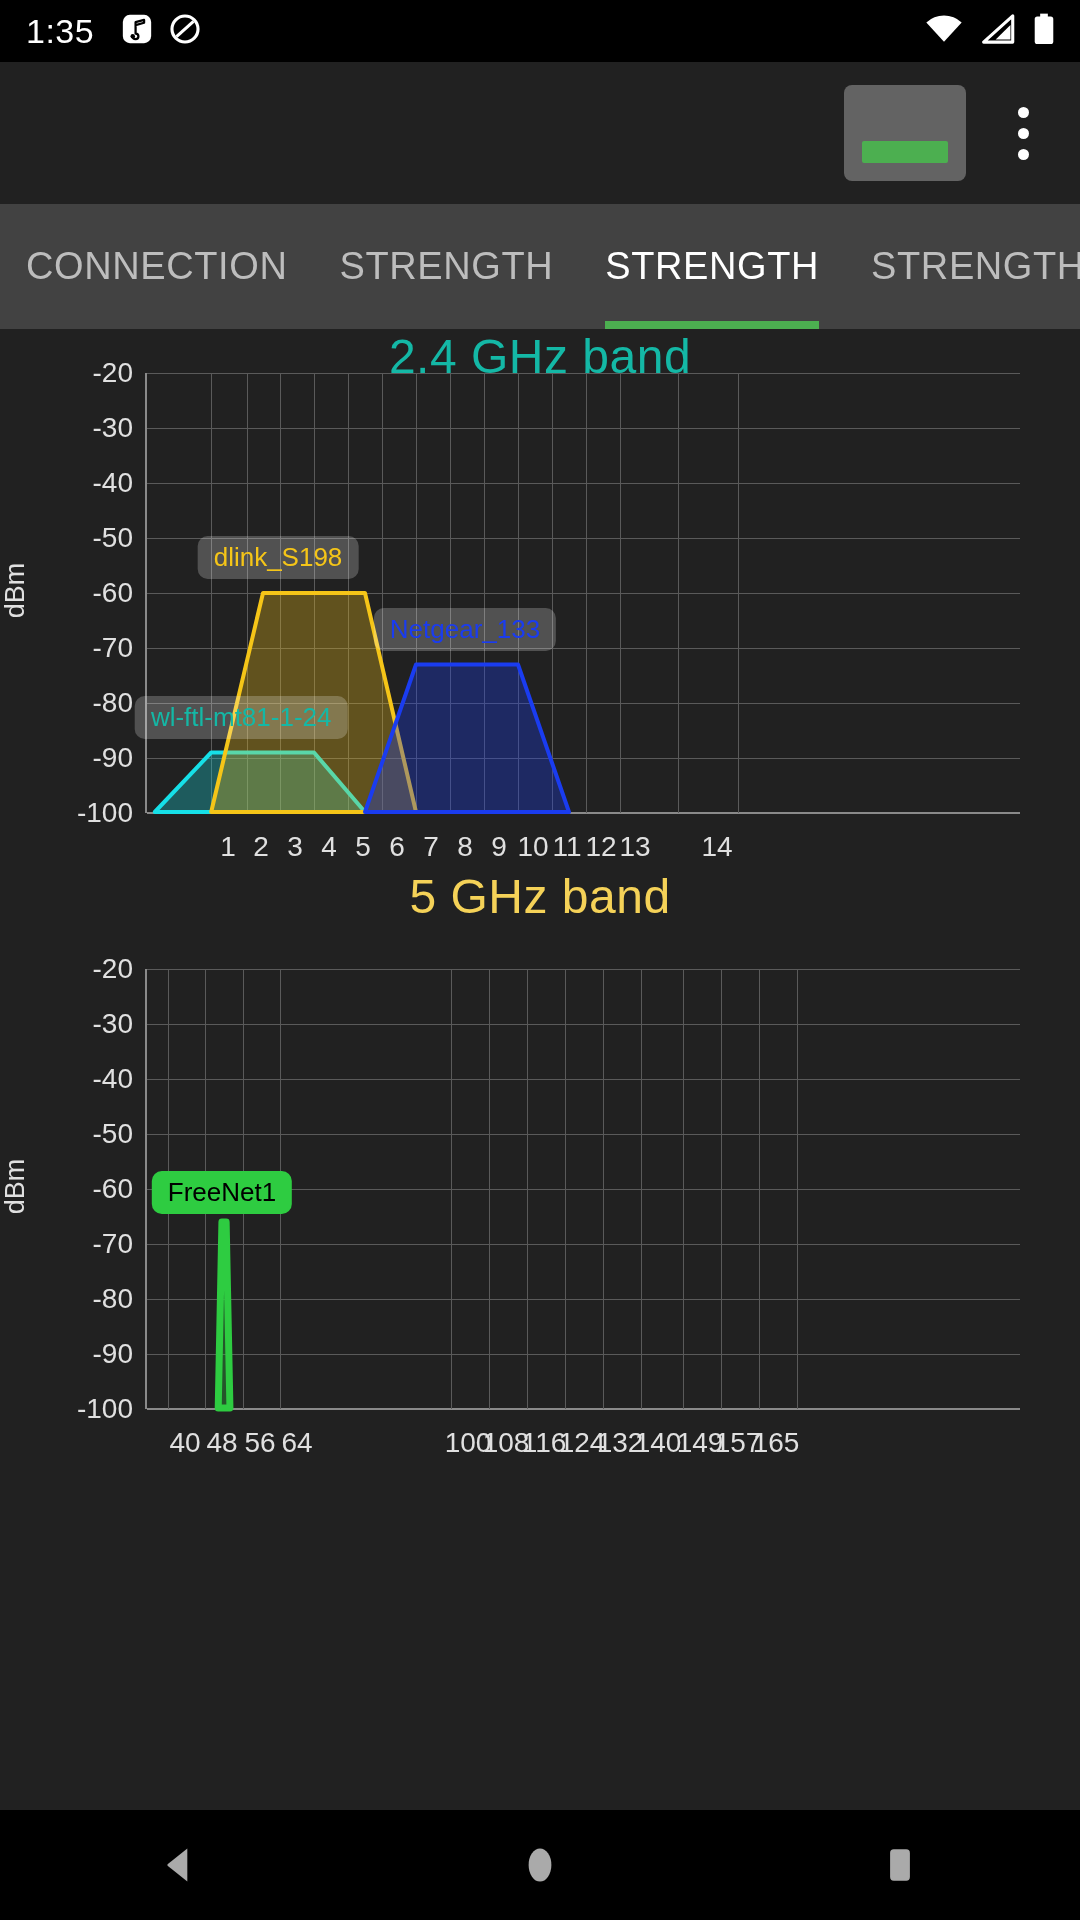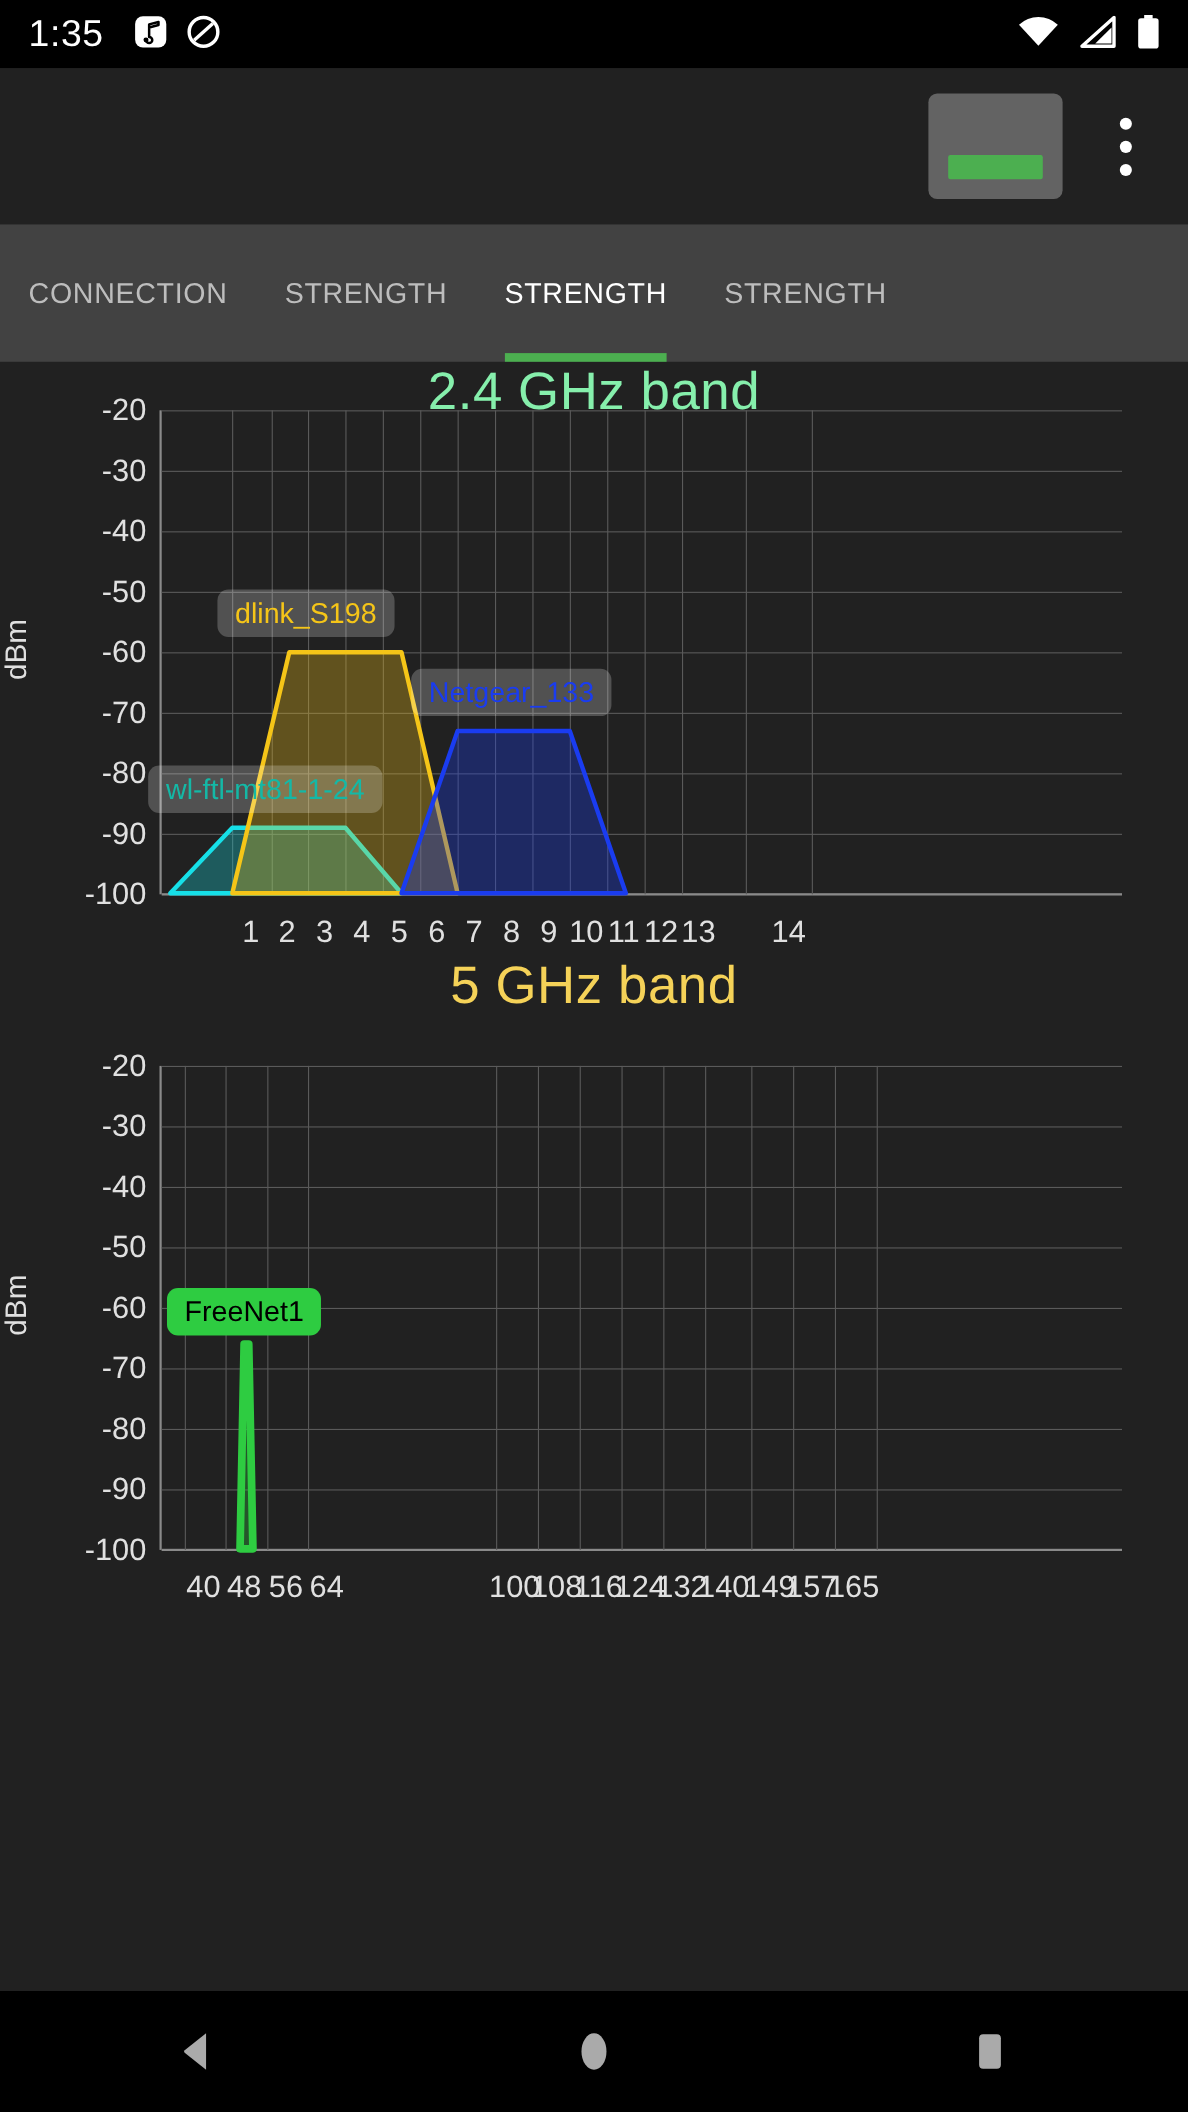--- a/index.html
+++ b/index.html
@@ -42,21 +42,21 @@
     display:flex; flex-direction:column; align-items:center; justify-content:center; gap:10px;
   }
   .overflow span{ width:11px; height:11px; border-radius:50%; background:#fff; display:block;}
 
   
   .tabbar{
     position:absolute; left:0; top:204px; width:1080px; height:125px;
     background:#424242; display:flex; align-items:center;
   }
   .tab{
-    color:#bdbdbd; font-size:26px; letter-spacing:.6px;
+    color:#bdbdbd; font-size:38px; letter-spacing:.6px;
     position:relative; height:125px; display:flex; align-items:center;
     padding:0 26px; white-space:nowrap;
   }
   .tab.active{ color:#fff; }
   .tab .underline{
     position:absolute; left:26px; right:26px; bottom:0; height:8px;
     background:#4caf50; display:none;
   }
   .tab.active .underline{ display:block; }
 
@@ -176,21 +176,21 @@
         <span>STRENGTH</span>
         <span class="underline"></span>
       </div>
       <div class="tab">
         <span>STRENGTH</span>
       </div>
     </div>
 
   <div class="content" id="content">
       <div class="chart-block" style="position: absolute; left: 0px; top: 0px; width: 1080px; height: 1481px; pointer-events: none;">
-        <div class="chart-title" style="position: absolute; left: 0px; right: 0px; top: 0px; color: #86efac;">2.4 GHz band</div>
+        <div class="chart-title" style="position: absolute; left: 0px; right: 0px; top: 0px; color: #14b8a6;">2.4 GHz band</div>
         <div class="axis-name" style="left: -40px; top: 246px; width: 110px; text-align: center;">dBm</div>
         <div class="plot" style="left: 145px; top: 44px; width: 875px; height: 440px;">
           <div class="gridline-h" style="top: 0px;"></div>
           <div class="gridline-h" style="top: 55px;"></div>
           <div class="gridline-h" style="top: 110px;"></div>
           <div class="gridline-h" style="top: 165px;"></div>
           <div class="gridline-h" style="top: 220px;"></div>
           <div class="gridline-h" style="top: 275px;"></div>
           <div class="gridline-h" style="top: 330px;"></div>
           <div class="gridline-h" style="top: 385px;"></div>

